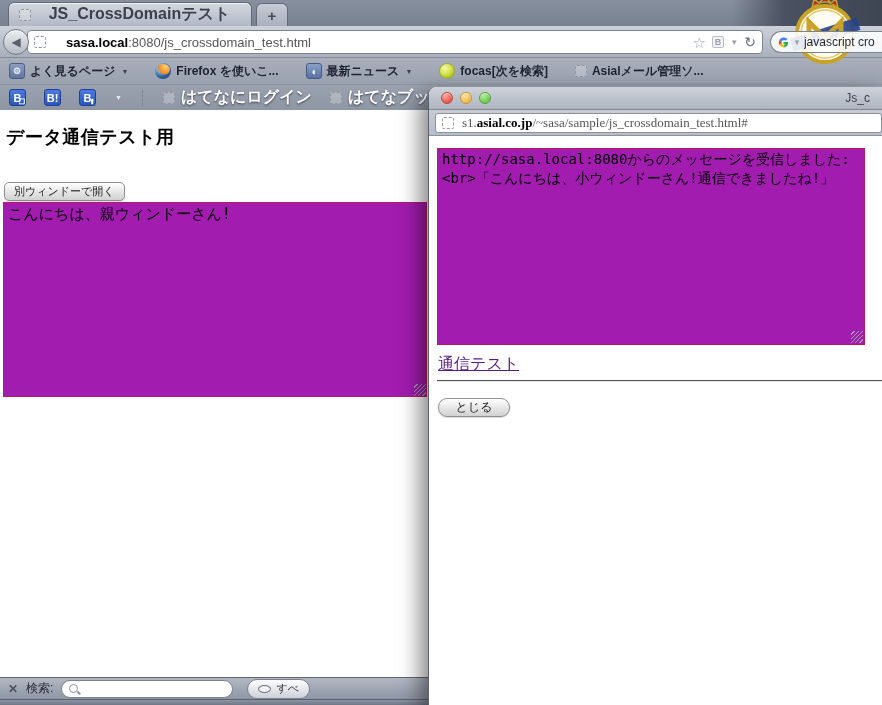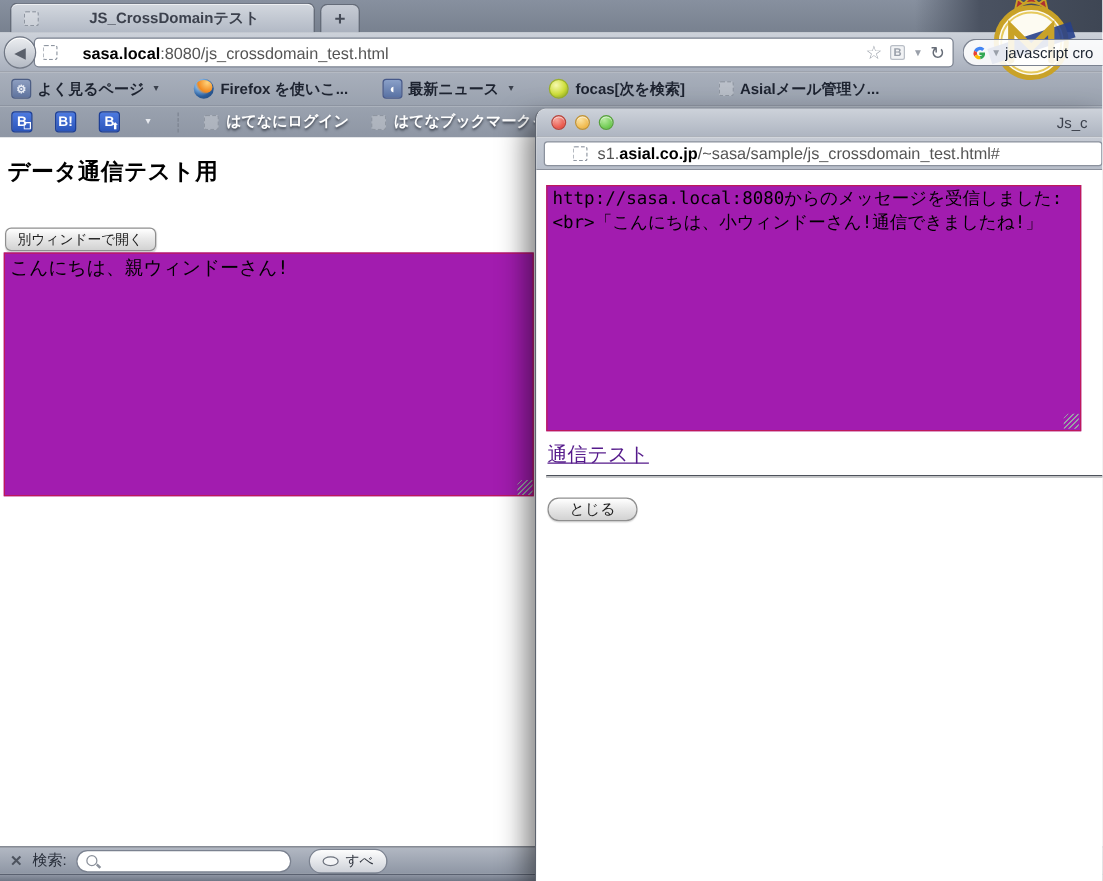--- a/index.html
+++ b/index.html
@@ -12,21 +12,21 @@
   
   .tabbar { position:absolute; left:0; top:0; width:882px; height:26px;
             background:linear-gradient(#87909f,#78818f); overflow:hidden; }
   .photo-corner { position:absolute; right:0; top:0; width:150px; height:26px;
             background:linear-gradient(90deg, rgba(70,78,92,0) 0%, #4a5261 35%, #3e4654 100%); }
   .tab { position:absolute; left:8px; top:2px; width:244px; height:24px;
          background:linear-gradient(#d3d8df,#b2b9c5);
          border:1px solid #646b78; border-bottom:none; border-radius:6px 6px 0 0;
          box-shadow:inset 0 1px 0 rgba(255,255,255,.6);
          display:flex; align-items:center; gap:7px; padding:0 10px; }
-  .tab-title { font-size:12px; font-weight:bold; color:#3c414d; white-space:nowrap;
+  .tab-title { font-size:16px; font-weight:bold; color:#3c414d; white-space:nowrap;
                overflow:hidden; margin:0 auto; }
   .newtab { position:absolute; left:256px; top:3px; width:32px; height:23px;
             background:linear-gradient(#c7ccd5,#a9b0bd);
             border:1px solid #646b78; border-bottom:none; border-radius:6px 6px 0 0;
             display:flex; align-items:center; justify-content:center;
             font-size:15px; font-weight:bold; color:#454b57; }
   .dotted-favicon { width:12px; height:12px; border:1px dashed #8f96a1; border-radius:2px;
                     background:rgba(255,255,255,.25); flex:0 0 auto; }
 
   
@@ -74,21 +74,21 @@
           background:radial-gradient(circle at 70% 20%, #ffd27a, #f28a1f 55%, rgba(242,138,31,0) 72%); }
   .ic-rss { background:linear-gradient(#8aa0c8,#5871a3); border:1px solid #46588a;
           color:#fff; font-size:10px; }
   .ic-orb { border-radius:50%; background:radial-gradient(circle at 35% 30%, #f6f9b0, #cede3b 55%, #7e9c1c 100%);
           border:1px solid #9ab02c; }
   .sep-dashed { width:0; height:16px; border-left:1px dashed #7c8390; margin:0 2px; }
 
   .bm-row2 { position:absolute; left:0; top:85px; width:882px; height:25px;
              background:linear-gradient(#9aa2af,#8e96a4);
              display:flex; align-items:center; gap:18px; padding:0 9px; }
-  .b2-item { display:flex; align-items:center; gap:6px; font-size:12px; font-weight:bold;
+  .b2-item { display:flex; align-items:center; gap:6px; font-size:16px; font-weight:bold;
              color:#fff; text-shadow:0 1px 2px rgba(30,35,45,.75); white-space:nowrap; }
   .hatena-b { width:17px; height:17px; border-radius:3px;
               background:linear-gradient(#4d7ae0,#2b55bb); border:1px solid #1d3f96;
               color:#fff; font-size:11px; font-weight:bold;
               display:flex; align-items:center; justify-content:center; position:relative;
               text-shadow:none; }
   .hatena-badge { position:absolute; right:0px; bottom:0px; font-size:7px; line-height:1;
               color:#fff; }
 
   
@@ -142,21 +142,21 @@
   .lights { display:flex; gap:7px; }
   .light { width:12px; height:12px; border-radius:50%; box-shadow:inset 0 1px 1px rgba(255,255,255,.7); }
   .light-red { background:radial-gradient(circle at 35% 30%, #f7a59b, #e9564a 70%); border:1px solid #b8453c; }
   .light-yellow { background:radial-gradient(circle at 35% 30%, #fbe2a0, #f0b84a 70%); border:1px solid #c19335; }
   .light-green { background:radial-gradient(circle at 35% 30%, #b5eb9e, #6cc94f 70%); border:1px solid #57a13c; }
   .p-title { margin-left:auto; font-size:12px; color:#3c414c; white-space:nowrap; }
   .p-urlbar { position:absolute; left:0; top:23px; width:100%; height:26px;
         background:linear-gradient(#c6cbd4,#b7beca); border-bottom:1px solid #8b919d;
         display:flex; align-items:center; padding:0 0 0 6px; }
   .p-url-field { width:460px; height:20px; background:#fff; border:1px solid #8b919d;
-        border-radius:3px; display:flex; align-items:center; gap:8px; padding:0 22px; }
+        border-radius:3px; display:flex; align-items:center; gap:8px; padding:0 6px;font-family:Liberation Serif, serif; }
   .p-url-text { font-size:13px; color:#555; white-space:nowrap; overflow:hidden; }
   .p-url-text b { color:#000; }
   .p-content { position:absolute; left:0; top:49px; width:100%; height:569px; background:#fff; }
   .ta-popup { position:absolute; left:8px; top:12px; width:428px; height:197px;
         font-size:14px; line-height:1.38; padding:1px 4px; color:#000; }
   .test-link { position:absolute; left:9px; top:218px; font-size:16px; color:#551a8b;
         text-decoration:underline;text-align:center; }
   .p-hr { position:absolute; left:8px; top:244px; width:450px; height:2px; background:#4d525b;
         border-bottom:1px solid #e8e8e8; }
   .close-btn { position:absolute; left:9px; top:262px; width:72px; height:19px;

